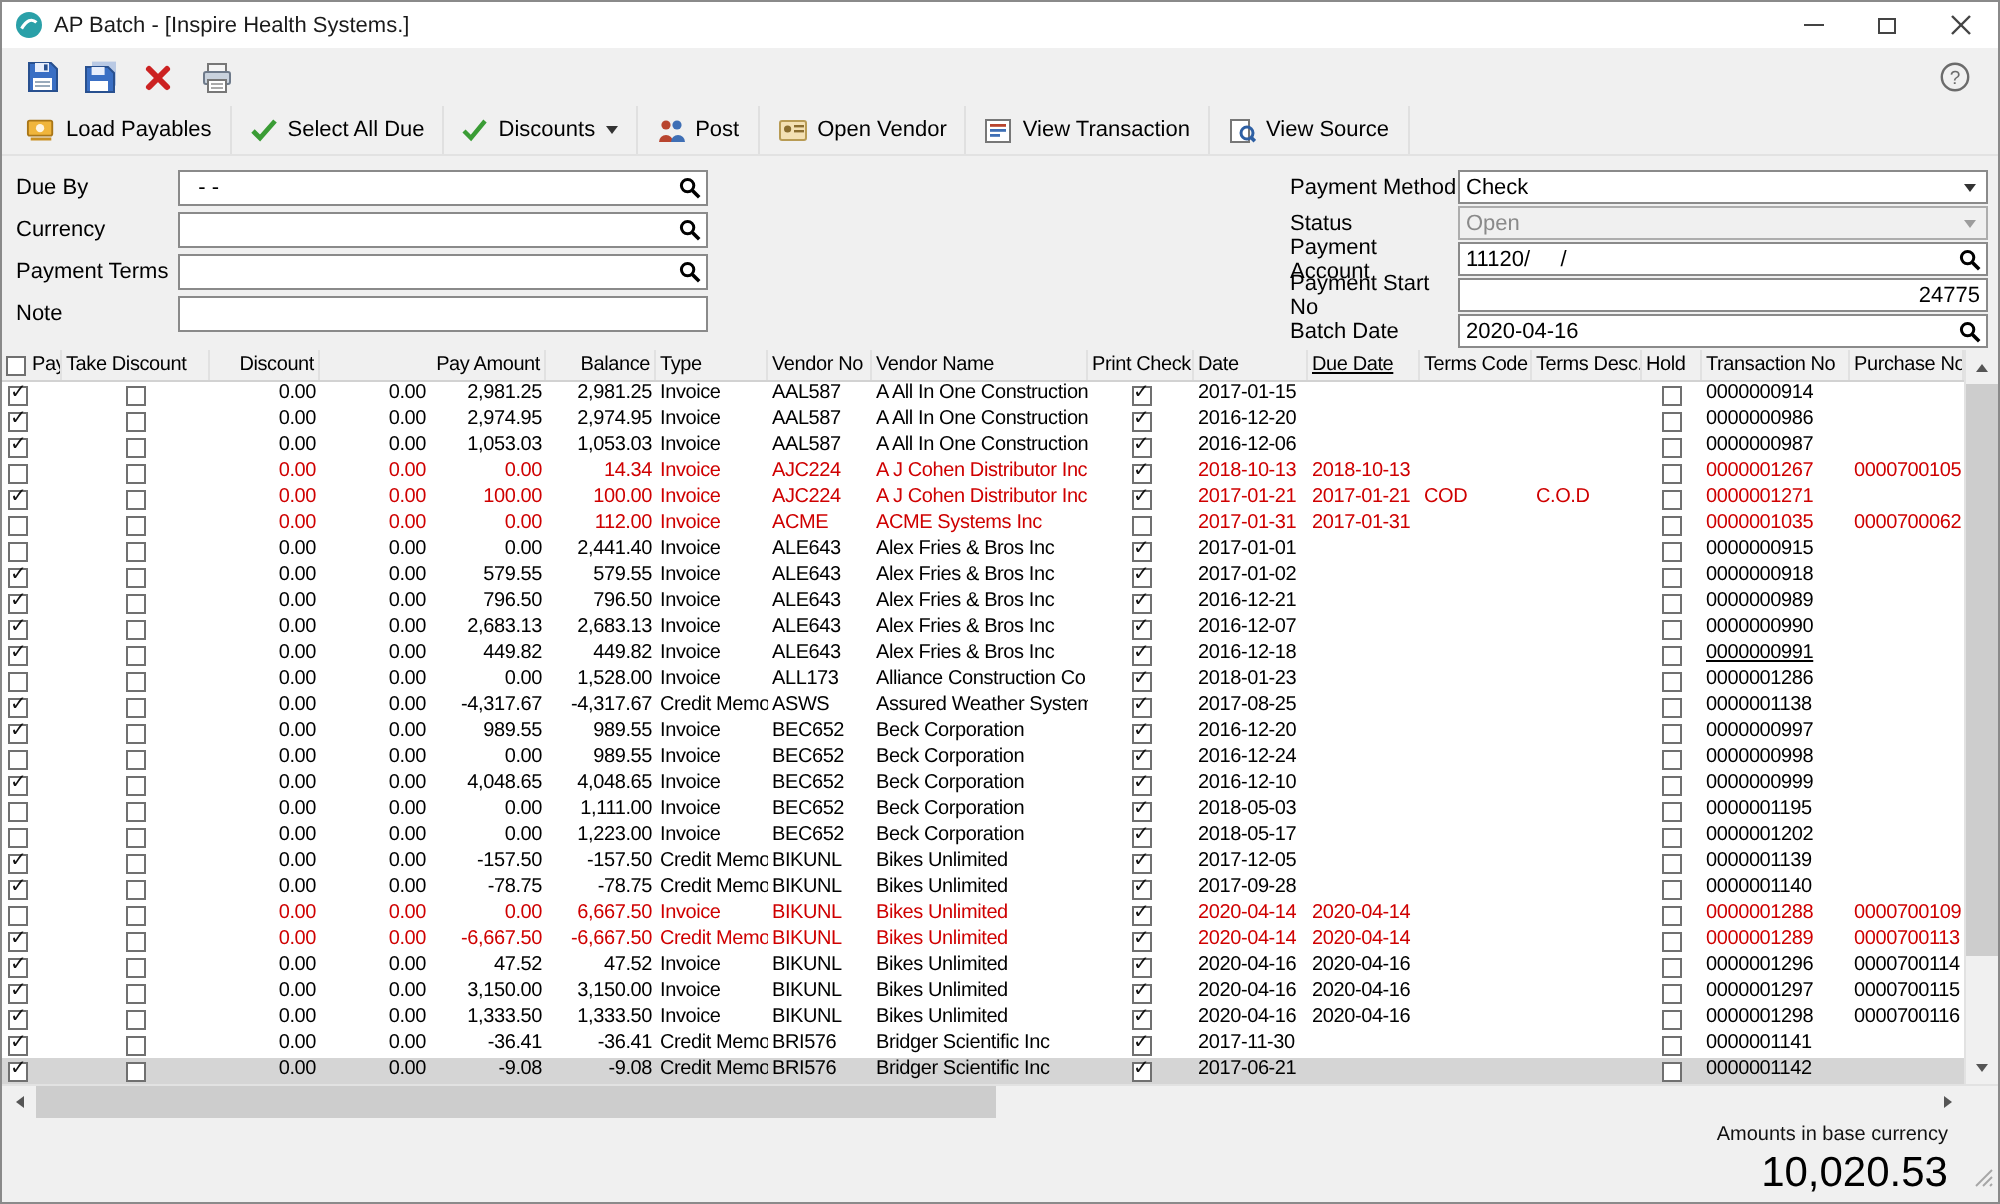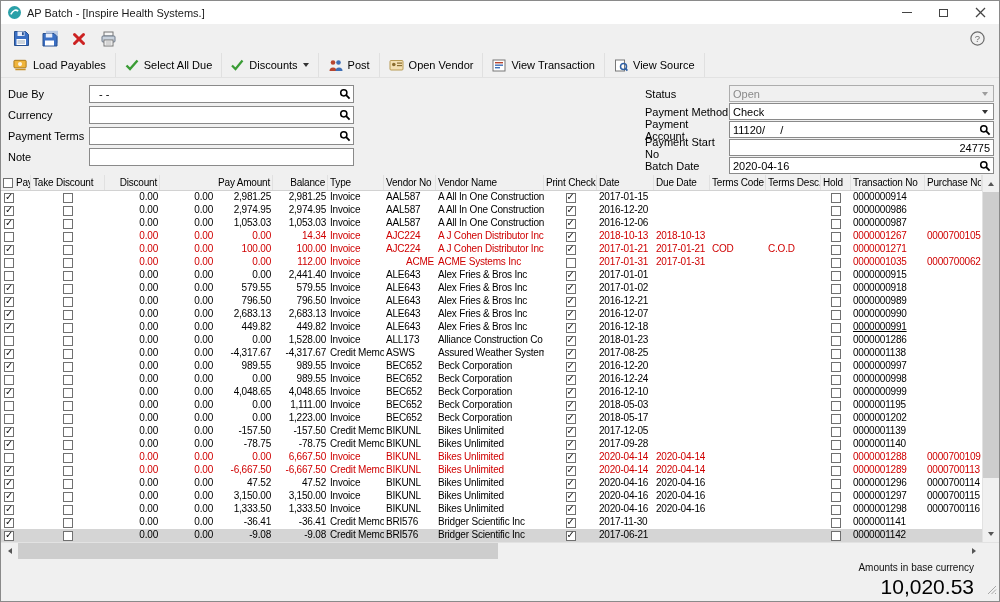--- a/index.html
+++ b/index.html
@@ -257,32 +257,32 @@
       <div class="frow">
         <span class="flabel">Note</span>
         <div class="fctl">
           <input value="" style="">
         </div>
       </div>
     </div>
 
     <div class="fcol right">
       <div class="frow">
+        <span class="flabel">Payment Method</span>
+        <div class="fctl combo">
+          <span class="val">Check</span>
+          <span class="caret-btn">
+              <span class="caret-down"></span>
+            </span>
+        </div>
+      </div>
+      <div class="frow">
         <span class="flabel">Status</span>
         <div class="fctl combo disabled">
           <span class="val">Open</span>
-          <span class="caret-btn">
-              <span class="caret-down"></span>
-            </span>
-        </div>
-      </div>
-      <div class="frow">
-        <span class="flabel">Payment Method</span>
-        <div class="fctl combo">
-          <span class="val">Check</span>
           <span class="caret-btn">
               <span class="caret-down"></span>
             </span>
         </div>
       </div>
       <div class="frow">
         <span class="flabel">Payment Account</span>
         <div class="fctl">
           <input value="11120/     /" style="">
           <span class="mag-btn">
@@ -344,21 +344,21 @@
           </div>
           <div class="cell" style="width: 108px;">
             <span>Vendor Name</span>
           </div>
           <div class="cell" style="width: 53px;">
             <span>Print Check</span>
           </div>
           <div class="cell" style="width: 57px;">
             <span>Date</span>
           </div>
-          <div class="cell" style="width: 56px;">
+          <div class="cell" style="width: 56px; text-decoration: underline;">
             <span>Due Date</span>
           </div>
           <div class="cell" style="width: 56px;">
             <span>Terms Code</span>
           </div>
           <div class="cell" style="width: 55px;">
             <span>Terms Desc.</span>
           </div>
           <div class="cell" style="width: 30px;">
             <span>Hold</span>
@@ -511,21 +511,21 @@
               <span class="cb"></span>
             </div>
             <div class="cell cbc" style="width: 74px;">
               <span class="cb"></span>
             </div>
             <div class="cell r" style="width: 55px;">0.00</div>
             <div class="cell r" style="width: 55px;">0.00</div>
             <div class="cell r" style="width: 58px;">0.00</div>
             <div class="cell r" style="width: 55px;">112.00</div>
             <div class="cell" style="width: 56px;">Invoice</div>
-            <div class="cell" style="width: 52px; text-align: right;">ACME</div>
+            <div class="cell" style="width: 52px;">ACME</div>
             <div class="cell" style="width: 108px;">ACME Systems Inc</div>
             <div class="cell cbc" style="width: 53px;">
               <span class="cb"></span>
             </div>
             <div class="cell" style="width: 57px;">2017-01-31</div>
             <div class="cell" style="width: 56px;">2017-01-31</div>
             <div class="cell" style="width: 56px;"></div>
             <div class="cell" style="width: 55px;"></div>
             <div class="cell cbc" style="width: 30px;">
               <span class="cb"></span>

